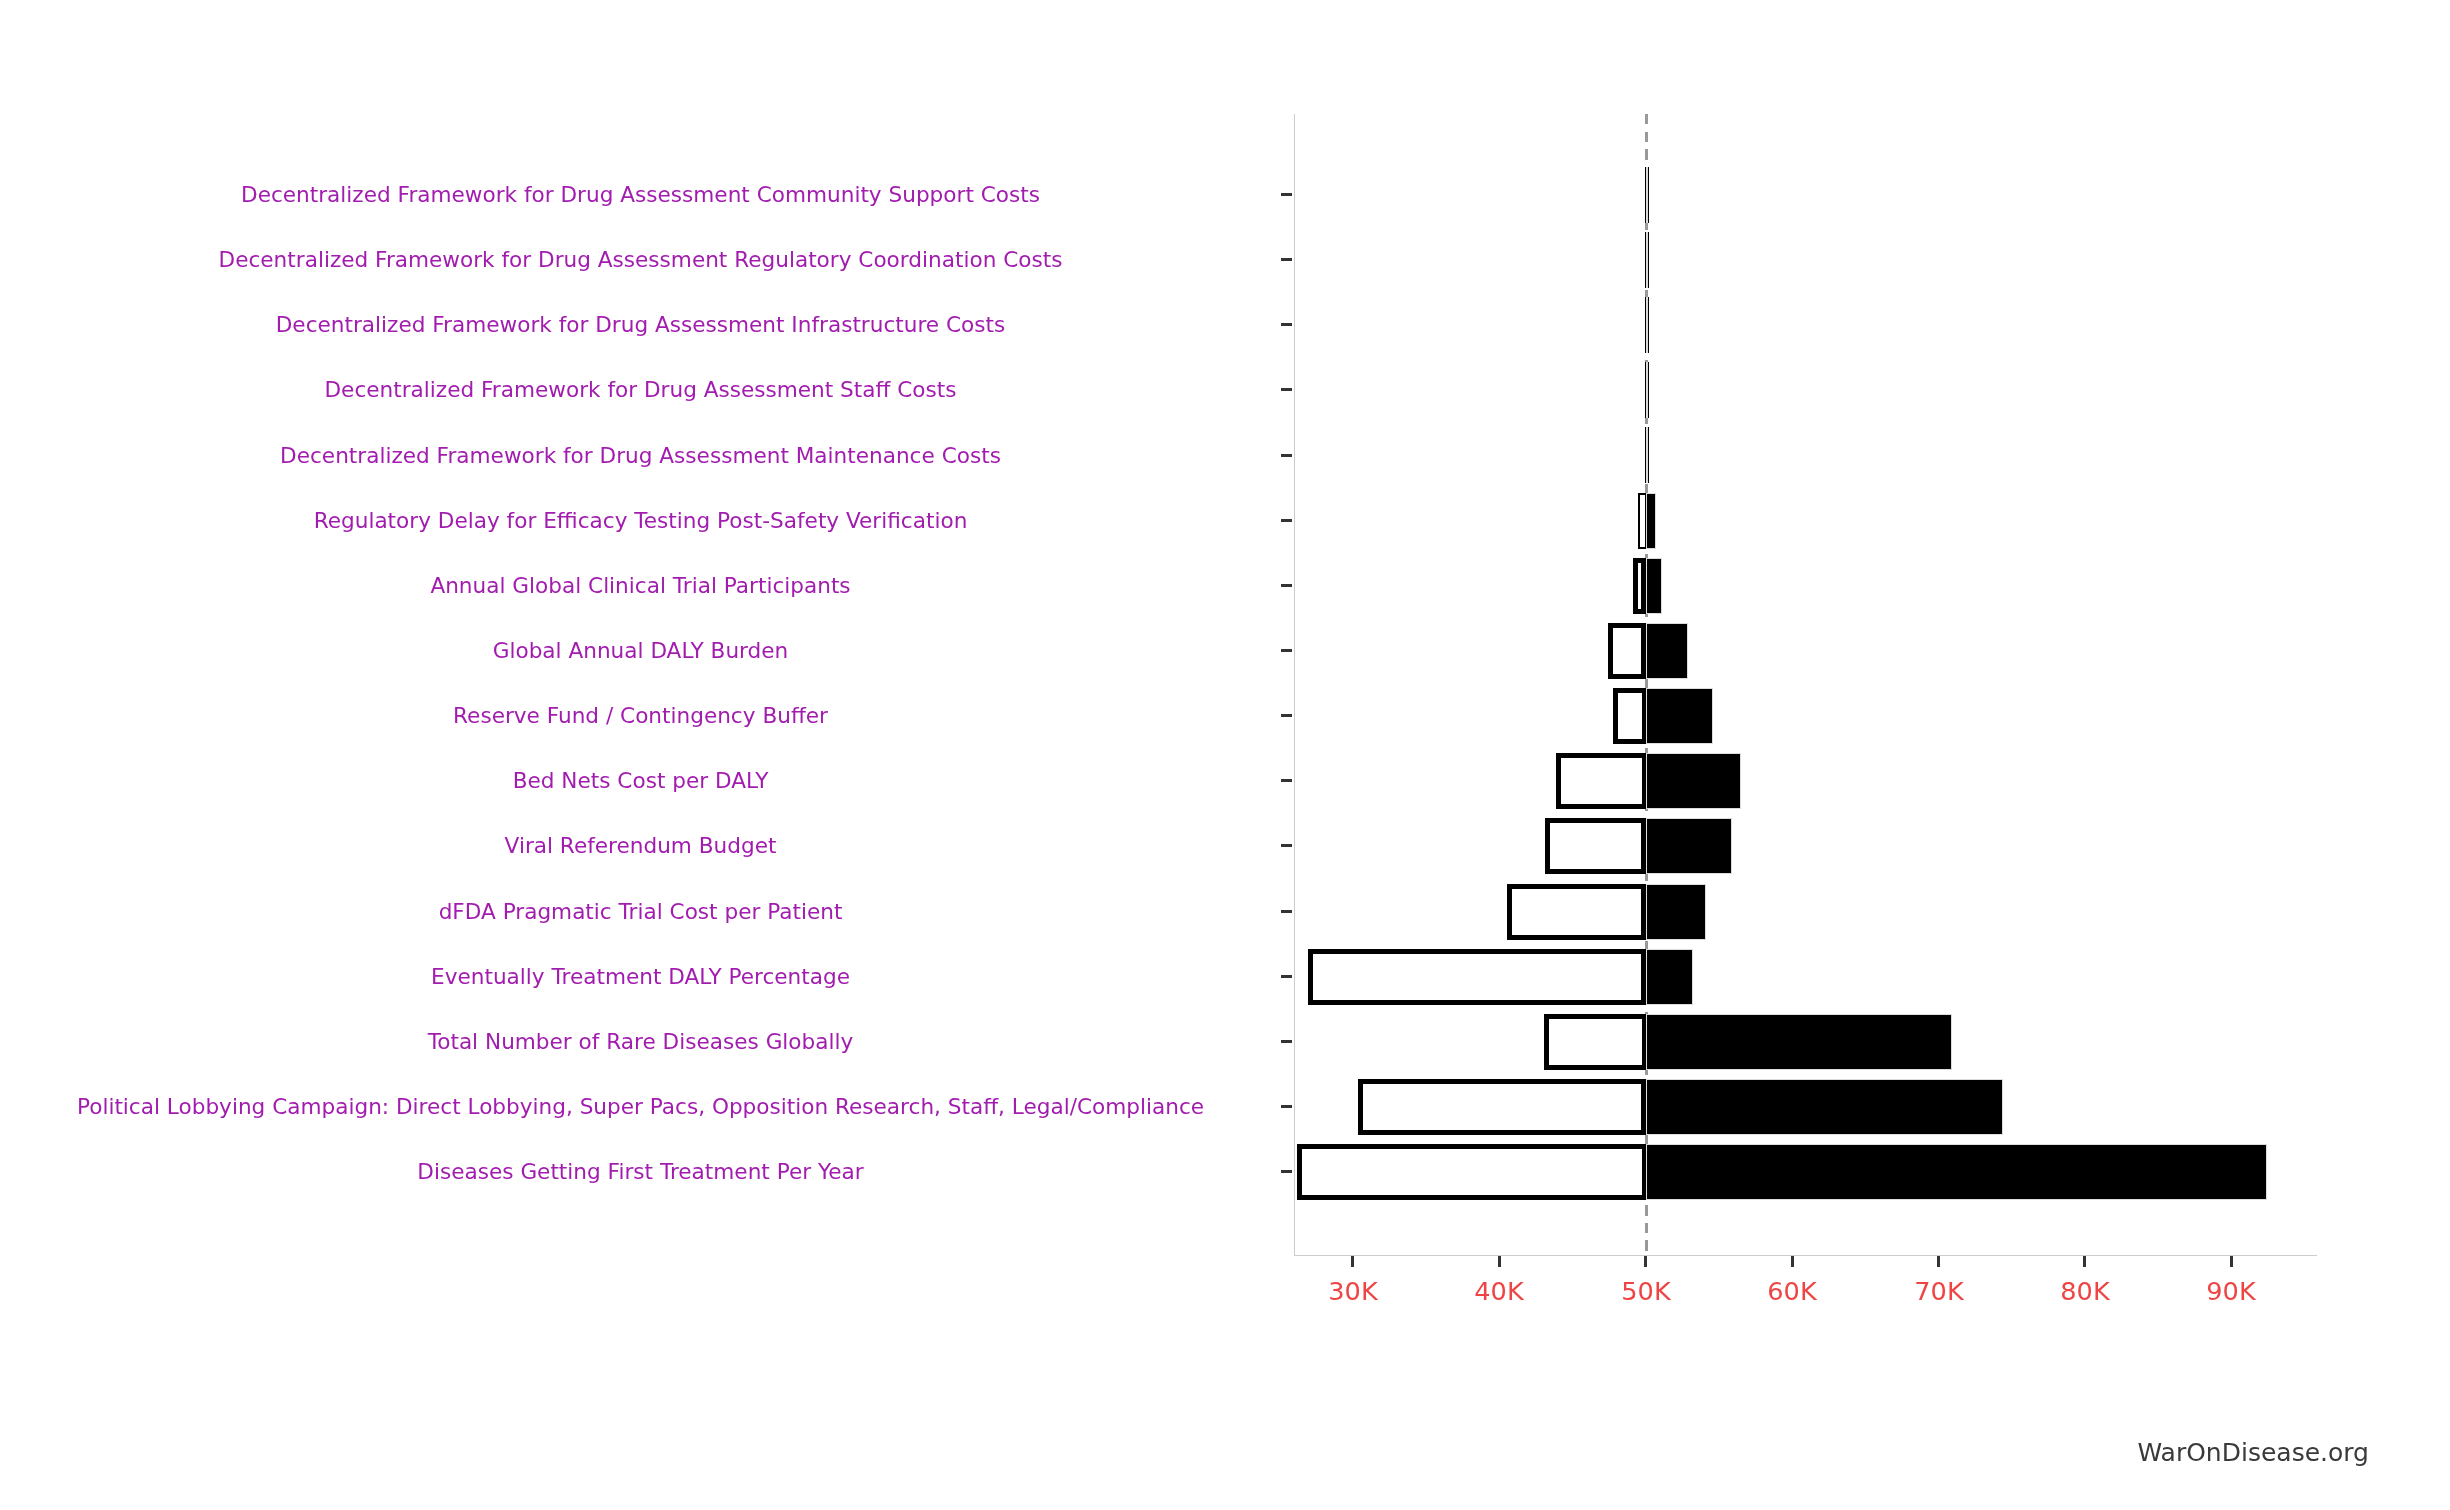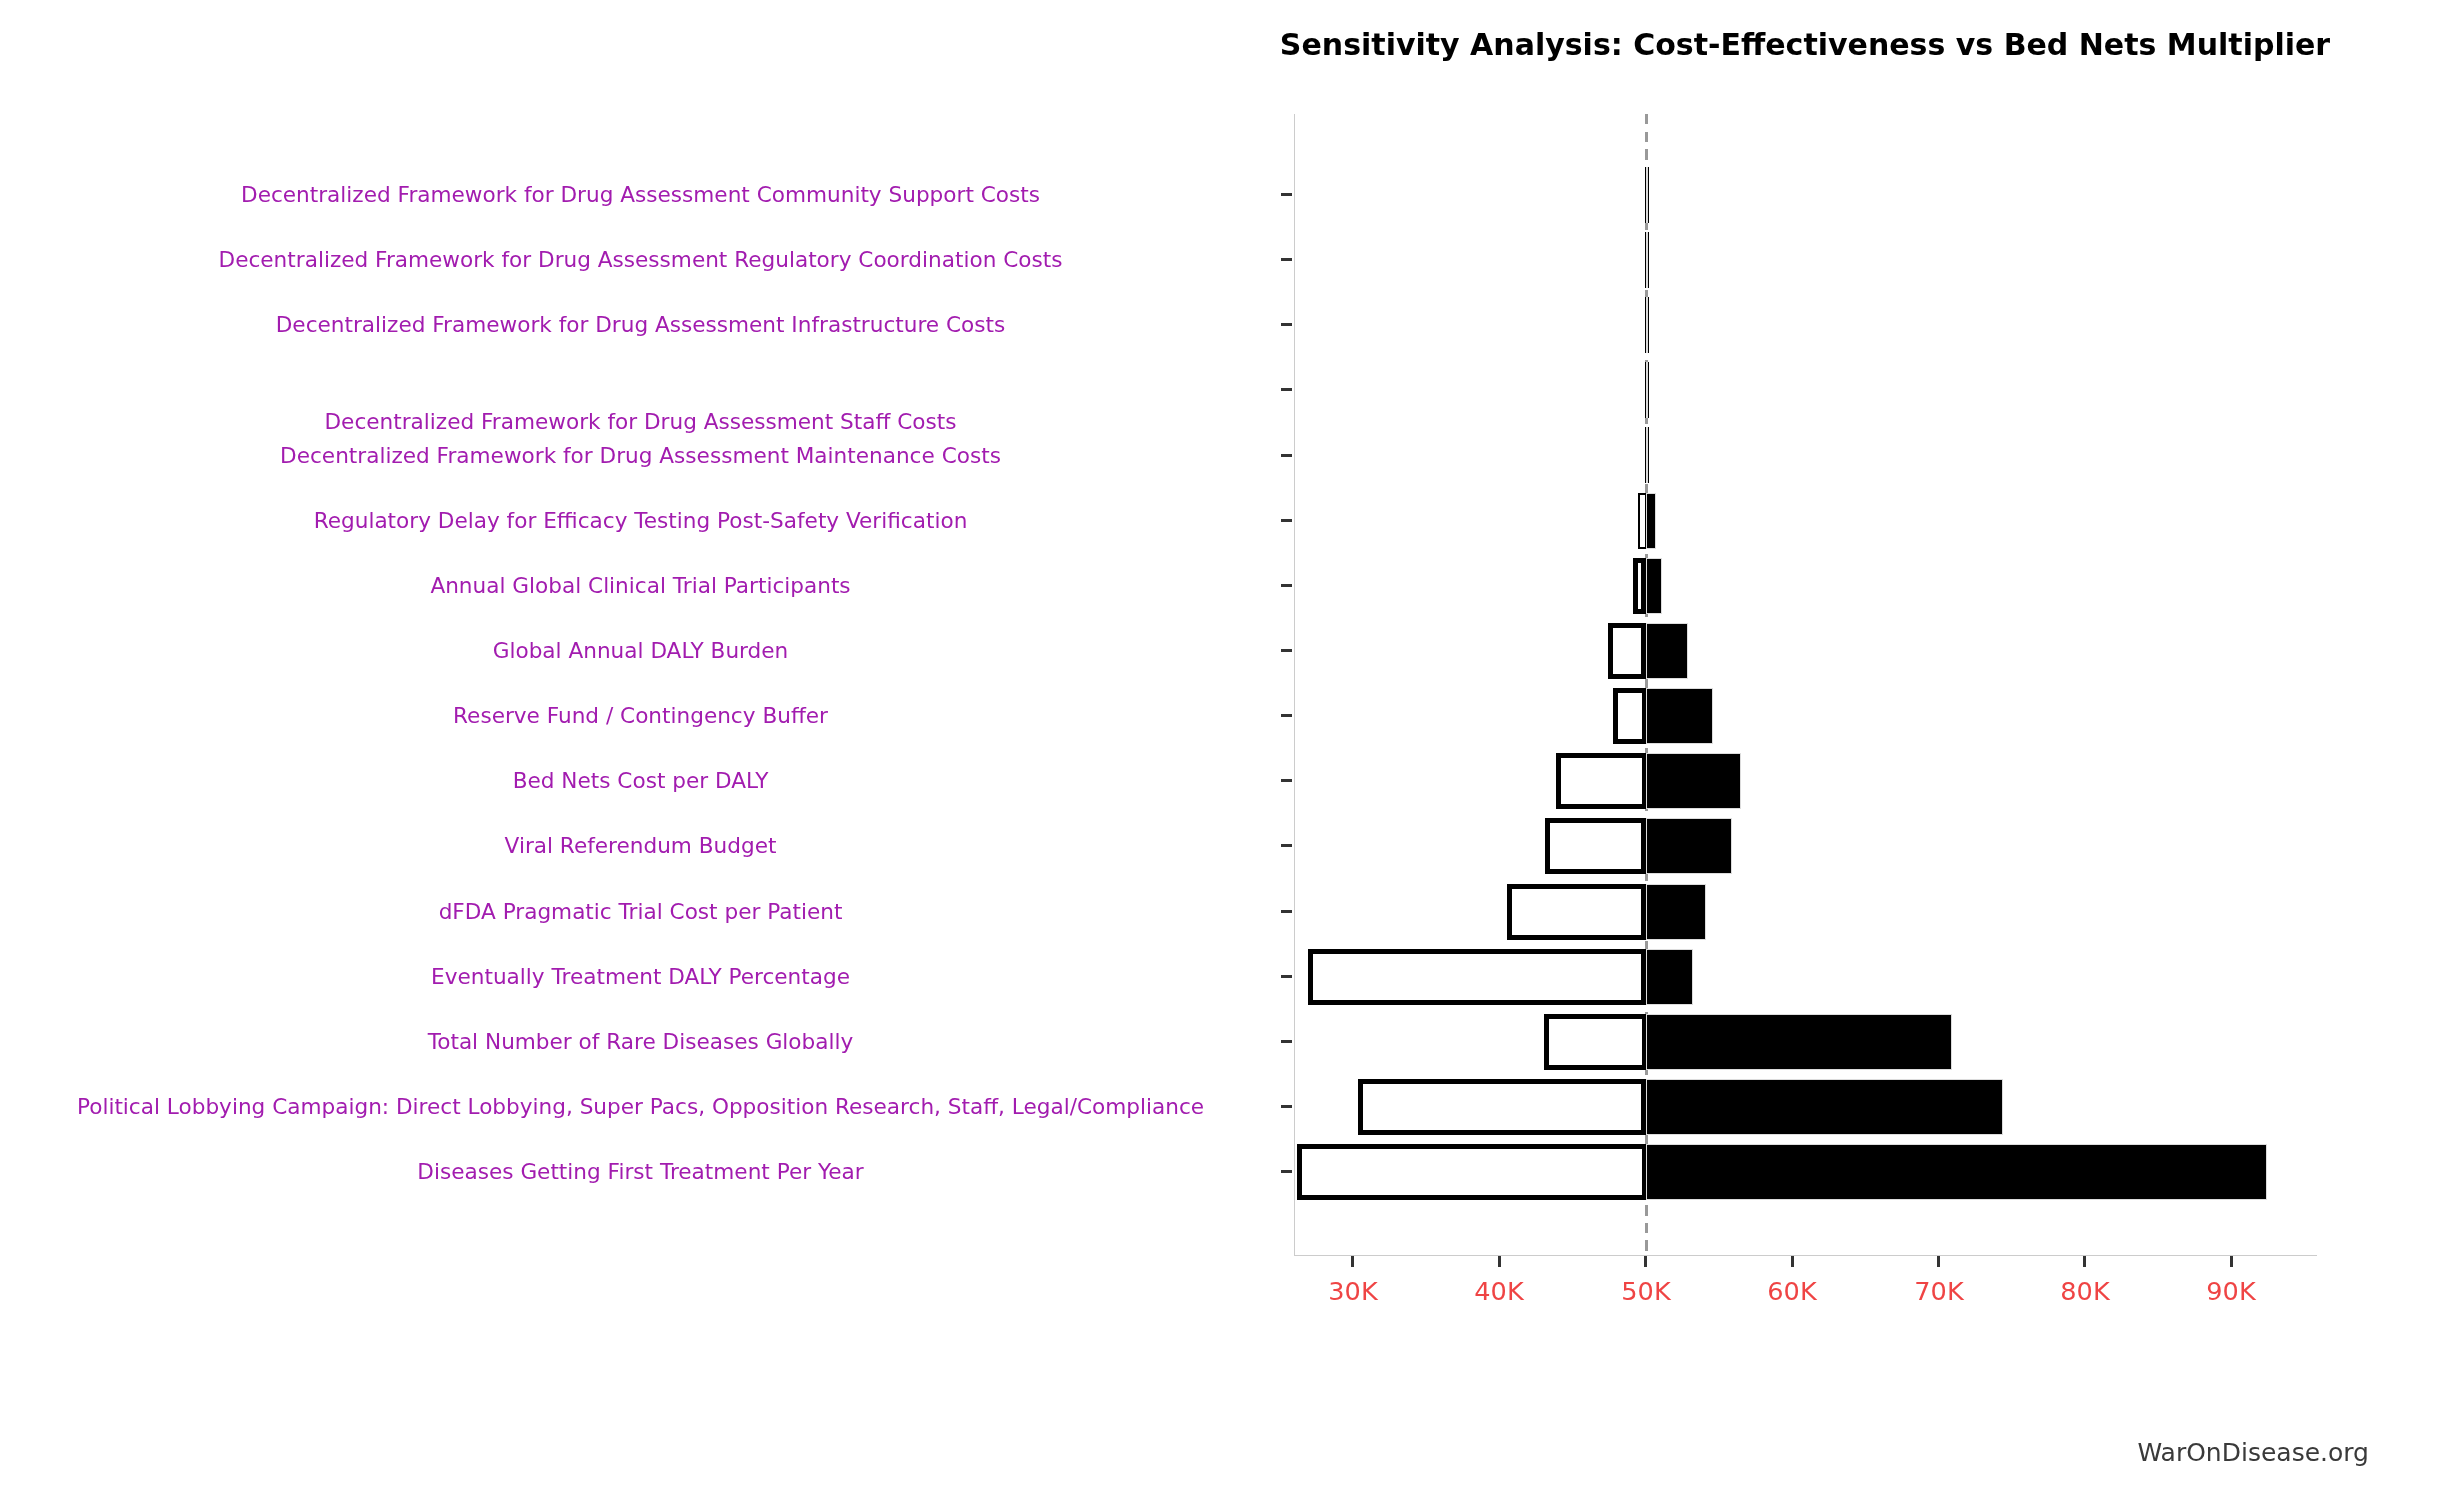--- a/index.html
+++ b/index.html
@@ -41,21 +41,20 @@
   .watermark{
     position:absolute;left:2369px;top:1438px;transform:translateX(-100%);
     font-size:25px;color:#3a3a3a;white-space:nowrap;
   }
 </style>
 </head>
 <body>
 
 <div class="figure">
 
-  <h1 class="chart-title">Sensitivity Analysis: Cost-Effectiveness vs Bed Nets Multiplier</h1>
 
   <div class="plot-area" id="plot-area">
     <div class="baseline" id="baseline" style="left: 350px;"></div>
   <div class="bar low" style="left: 350px; top: 53px; width: 1.6px; height: 56px; border-width: 2.4px; background: rgb(255, 255, 255); border-color: rgb(0, 0, 0);"></div>
       <div class="bar high" style="left: 351px; top: 53px; width: 1.6px; height: 56px; background: rgb(0, 0, 0);"></div>
       <div class="bar low" style="left: 350px; top: 118px; width: 1.6px; height: 56px; border-width: 2.4px; background: rgb(255, 255, 255); border-color: rgb(0, 0, 0);"></div>
       <div class="bar high" style="left: 351px; top: 118px; width: 1.6px; height: 56px; background: rgb(0, 0, 0);"></div>
       <div class="bar low" style="left: 350px; top: 183px; width: 1.6px; height: 56px; border-width: 2.4px; background: rgb(255, 255, 255); border-color: rgb(0, 0, 0);"></div>
       <div class="bar high" style="left: 351px; top: 183px; width: 1.6px; height: 56px; background: rgb(0, 0, 0);"></div>
       <div class="bar low" style="left: 350px; top: 248px; width: 1.6px; height: 56px; border-width: 2.4px; background: rgb(255, 255, 255); border-color: rgb(0, 0, 0);"></div>
@@ -86,21 +85,21 @@
       <div class="bar high" style="left: 351px; top: 1030px; width: 621px; height: 56px; background: rgb(0, 0, 0);"></div>
     </div>
 
   <div id="y-axis">
       <div class="cat-label" style="top: 181px;">Decentralized Framework for Drug Assessment Community Support Costs</div>
       <div class="ytick" style="left: 1281px; top: 193px; background: rgb(51, 51, 51);"></div>
       <div class="cat-label" style="top: 246px;">Decentralized Framework for Drug Assessment Regulatory Coordination Costs</div>
       <div class="ytick" style="left: 1281px; top: 258px; background: rgb(51, 51, 51);"></div>
       <div class="cat-label" style="top: 311px;">Decentralized Framework for Drug Assessment Infrastructure Costs</div>
       <div class="ytick" style="left: 1281px; top: 323px; background: rgb(51, 51, 51);"></div>
-      <div class="cat-label" style="top: 376px; margin-top: 32px;">Decentralized Framework for Drug Assessment Staff Costs</div>
+      <div class="cat-label" style="top: 376px;">Decentralized Framework for Drug Assessment Staff Costs</div>
       <div class="ytick" style="left: 1281px; top: 388px; background: rgb(51, 51, 51);"></div>
       <div class="cat-label" style="top: 442px;">Decentralized Framework for Drug Assessment Maintenance Costs</div>
       <div class="ytick" style="left: 1281px; top: 454px; background: rgb(51, 51, 51);"></div>
       <div class="cat-label" style="top: 507px;">Regulatory Delay for Efficacy Testing Post-Safety Verification</div>
       <div class="ytick" style="left: 1281px; top: 519px; background: rgb(51, 51, 51);"></div>
       <div class="cat-label" style="top: 572px;">Annual Global Clinical Trial Participants</div>
       <div class="ytick" style="left: 1281px; top: 584px; background: rgb(51, 51, 51);"></div>
       <div class="cat-label" style="top: 637px;">Global Annual DALY Burden</div>
       <div class="ytick" style="left: 1281px; top: 649px; background: rgb(51, 51, 51);"></div>
       <div class="cat-label" style="top: 702px;">Reserve Fund / Contingency Buffer</div>

